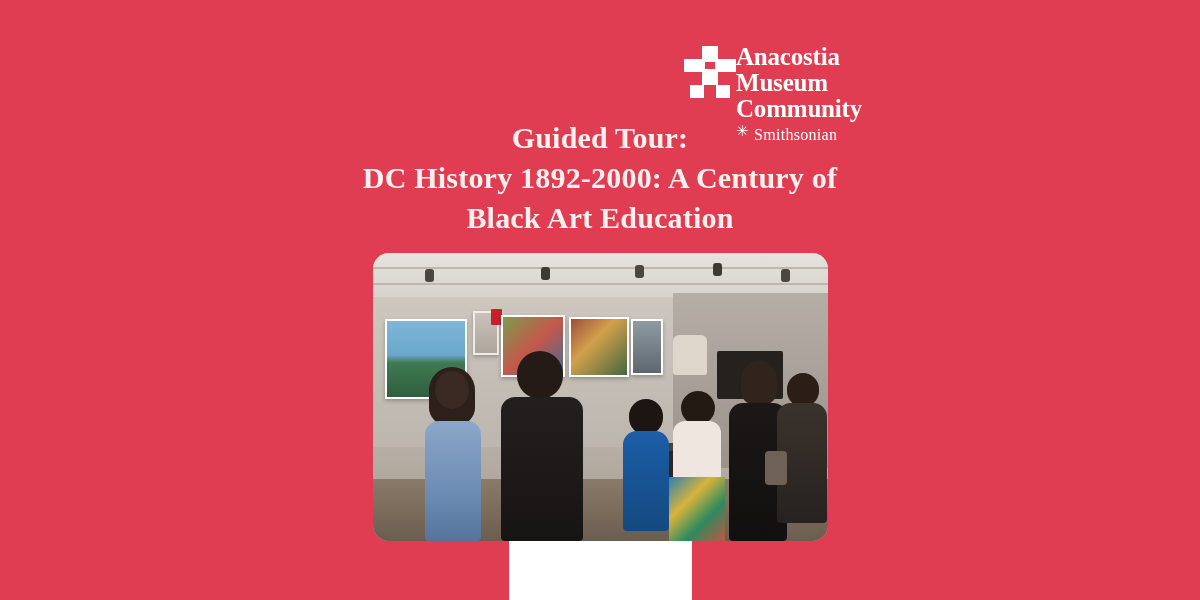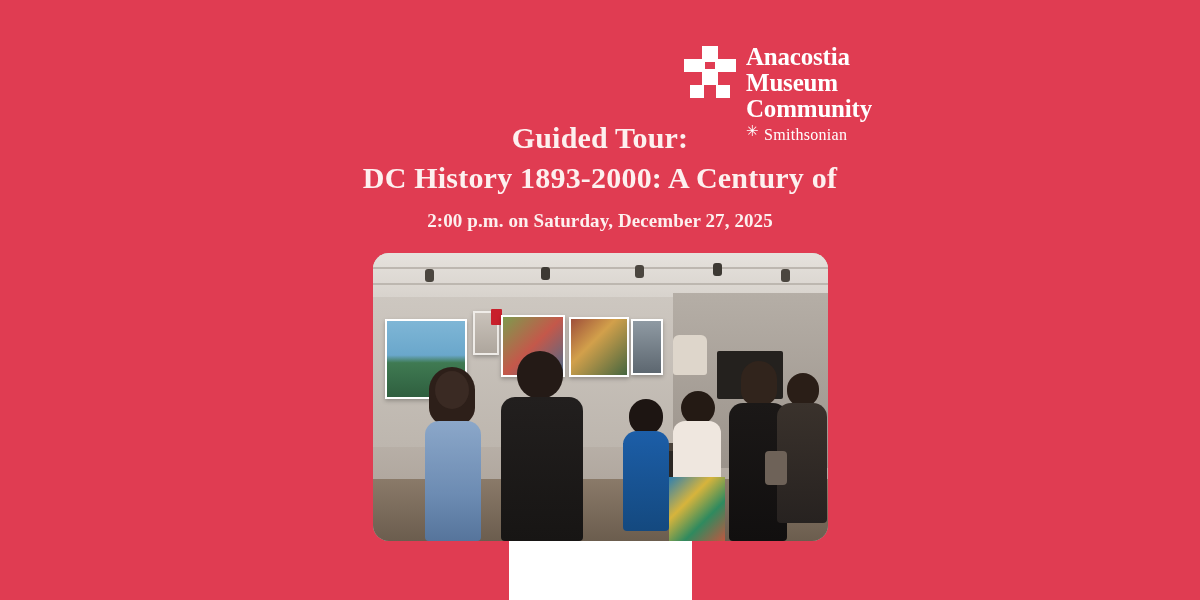--- a/index.html
+++ b/index.html
@@ -21,21 +21,20 @@
     overflow: hidden;
   }
 
   
   .logo-block {
     position: absolute;
     top: 44px;
     left: 684px;
     display: flex;
     align-items: flex-start;
-    gap: 10px;
   }
   .logo-mark {
     width: 52px;
     height: 58px;
     position: relative;
     flex: 0 0 auto;
     margin-top: 2px;
   }
   .logo-mark span {
     position: absolute;
@@ -261,21 +260,22 @@
       <span class="l">Community</span>
       <div class="smithsonian-row">
         <span class="sun-icon"></span>
         <span class="smithsonian-text">Smithsonian</span>
       </div>
     </div>
   </div>
 
   <div class="title-wrap">
     <div class="title-line">Guided Tour:</div>
-    <div class="title-line">DC History 1893-2000: A Century of</div>
+    <div class="title-line">DC History 1892-2000: A Century of</div>
+    <div class="title-line">Black Art Education</div>
     <div class="date-line">2:00 p.m.  on Saturday, December 27, 2025</div>
   </div>
 
   <div class="photo-frame">
     <div class="photo">
       <div class="ceiling">
         <div class="ceil-line" style="top:14px;"></div>
         <div class="ceil-line" style="top:30px;"></div>
         <div class="spot" style="left:52px; top:16px;"></div>
         <div class="spot s2" style="left:168px; top:14px;"></div>

